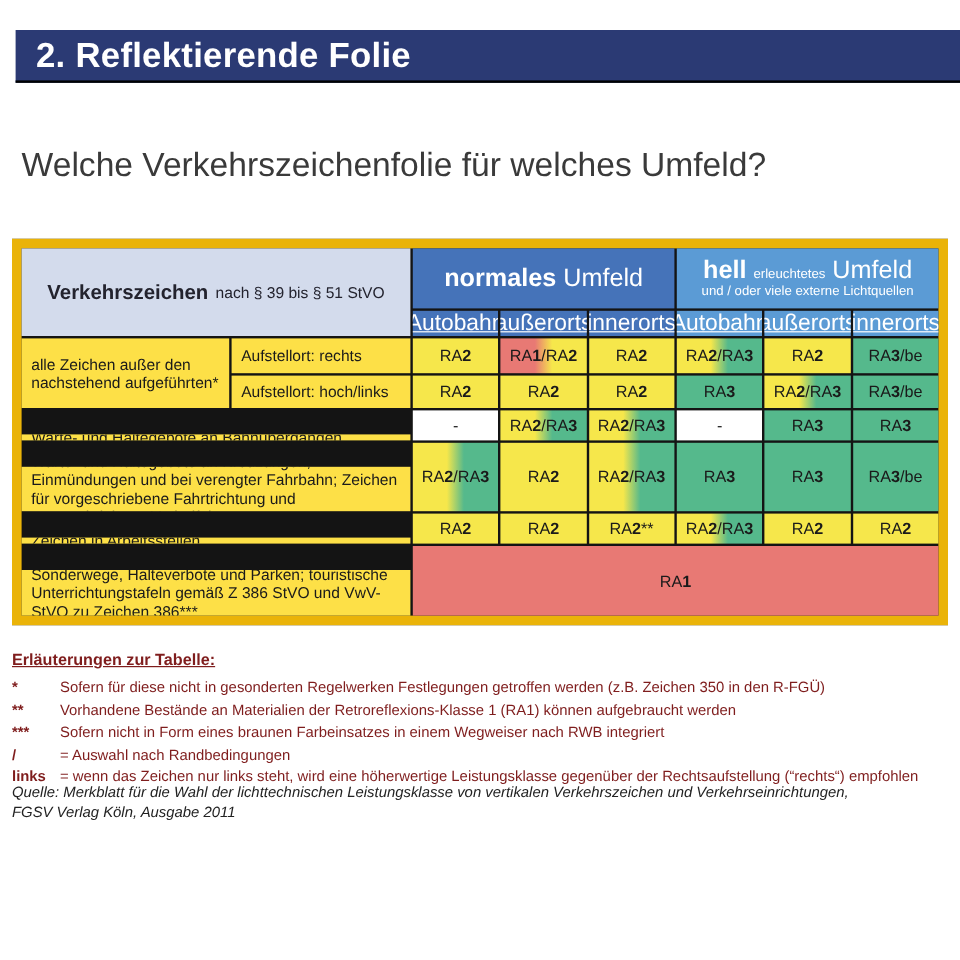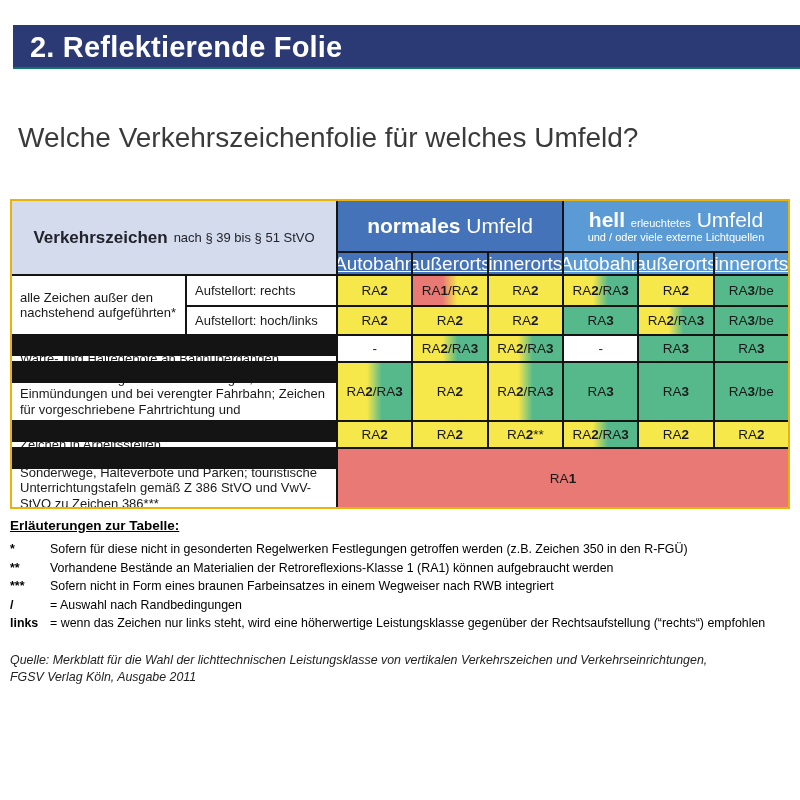--- a/index.html
+++ b/index.html
@@ -2,31 +2,31 @@
 <html style="--navy: #2B3A74; --blue1: #4573B9; --blue2: #5B9BD5; --panel: #D3DBEC; --yellow: #F6E74B; --green: #55B98C; --red: #E87974;"><head>
 <meta charset="utf-8">
 <style>
   html,body{margin:0;padding:0;}
   body{width:800px;height:800px;background:#ffffff;font-family:"Liberation Sans",sans-serif;color:#1a1a1a;position:relative;overflow:hidden;}
   .page{position:absolute;inset:0;}
 
   
   .titlebar{position:absolute;left:13px;top:25px;right:0;height:44px;background:var(--navy,#2B3A74);
     color:#ffffff;font-size:29px;font-weight:700;line-height:44px;padding-left:17px;letter-spacing:.2px;
-    border-bottom:2px solid #0f766e;box-sizing:border-box;}
+    border-bottom:2px solid #000000;box-sizing:border-box;}
 
   
   .heading{position:absolute;left:18px;top:122px;font-size:28px;font-weight:400;color:#3a3a3a;}
 
   
   .sigtable{position:absolute;left:10px;top:199px;width:780px;box-sizing:border-box;
-    display:grid;border:2px solid #eab308;background:#141414;gap:2px;
+    display:grid;border:8px solid #eab308;background:#141414;gap:2px;
     grid-template-columns:173px 149px repeat(6,1fr);
     grid-template-rows:50px 21px 29px 27px 25px 57px 25px 58px;}
-  .cell{background:#ffffff;display:flex;align-items:center;justify-content:center;
+  .cell{background:#fde047;display:flex;align-items:center;justify-content:center;
     font-size:13.5px;text-align:center;overflow:hidden;}
   .lbl{justify-content:flex-start;text-align:left;padding:0 8px;font-size:13px;line-height:15.5px;}
 
   .corner{grid-column:1/3;grid-row:1/3;background:var(--panel,#D3DBEC);flex-direction:row;color:#23232e;}
   .corner b{font-size:17px;margin-right:6px;}
   .corner span{font-size:13px;}
 
   .gh{color:#fff;flex-direction:column;line-height:1.05;}
   .gh-normal{grid-column:3/6;background:var(--blue1,#4573B9);}
   .gh-bright{grid-column:6/9;background:var(--blue2,#5B9BD5);}
@@ -43,21 +43,21 @@
   .span2{grid-column:1/3;margin-top:20px;}
   .ra1{grid-column:3/9;background:var(--red,#E87974);}
 
   .bg-y{background:var(--yellow,#F6E74B);}
   .bg-g{background:var(--green,#55B98C);justify-content:center;}
   .bg-w{background:#ffffff;}
   .bg-yg{background:linear-gradient(90deg,var(--yellow,#F6E74B) 0 40%,var(--green,#55B98C) 60% 100%);}
   .bg-ry{background:linear-gradient(90deg,var(--red,#E87974) 0 40%,var(--yellow,#F6E74B) 60% 100%);justify-content:center;}
 
   
-  .notes{position:absolute;left:10px;top:518px;width:782px;font-size:12.4px;color:#000000;}
+  .notes{position:absolute;left:10px;top:542px;width:782px;font-size:12.4px;color:#7f1d1d;}
   .notes-h{font-weight:700;text-decoration:underline;font-size:13.5px;margin-bottom:7px;}
   .fn{display:flex;line-height:18.6px;}
   .fn .mk{width:40px;flex-shrink:0;font-weight:700;}
   .fn .tx{flex:1;}
 
   
   .source{position:absolute;left:10px;top:652px;width:780px;font-size:12.4px;line-height:17px;color:#222;font-style:italic;}
 </style>
 </head>
 <body>

